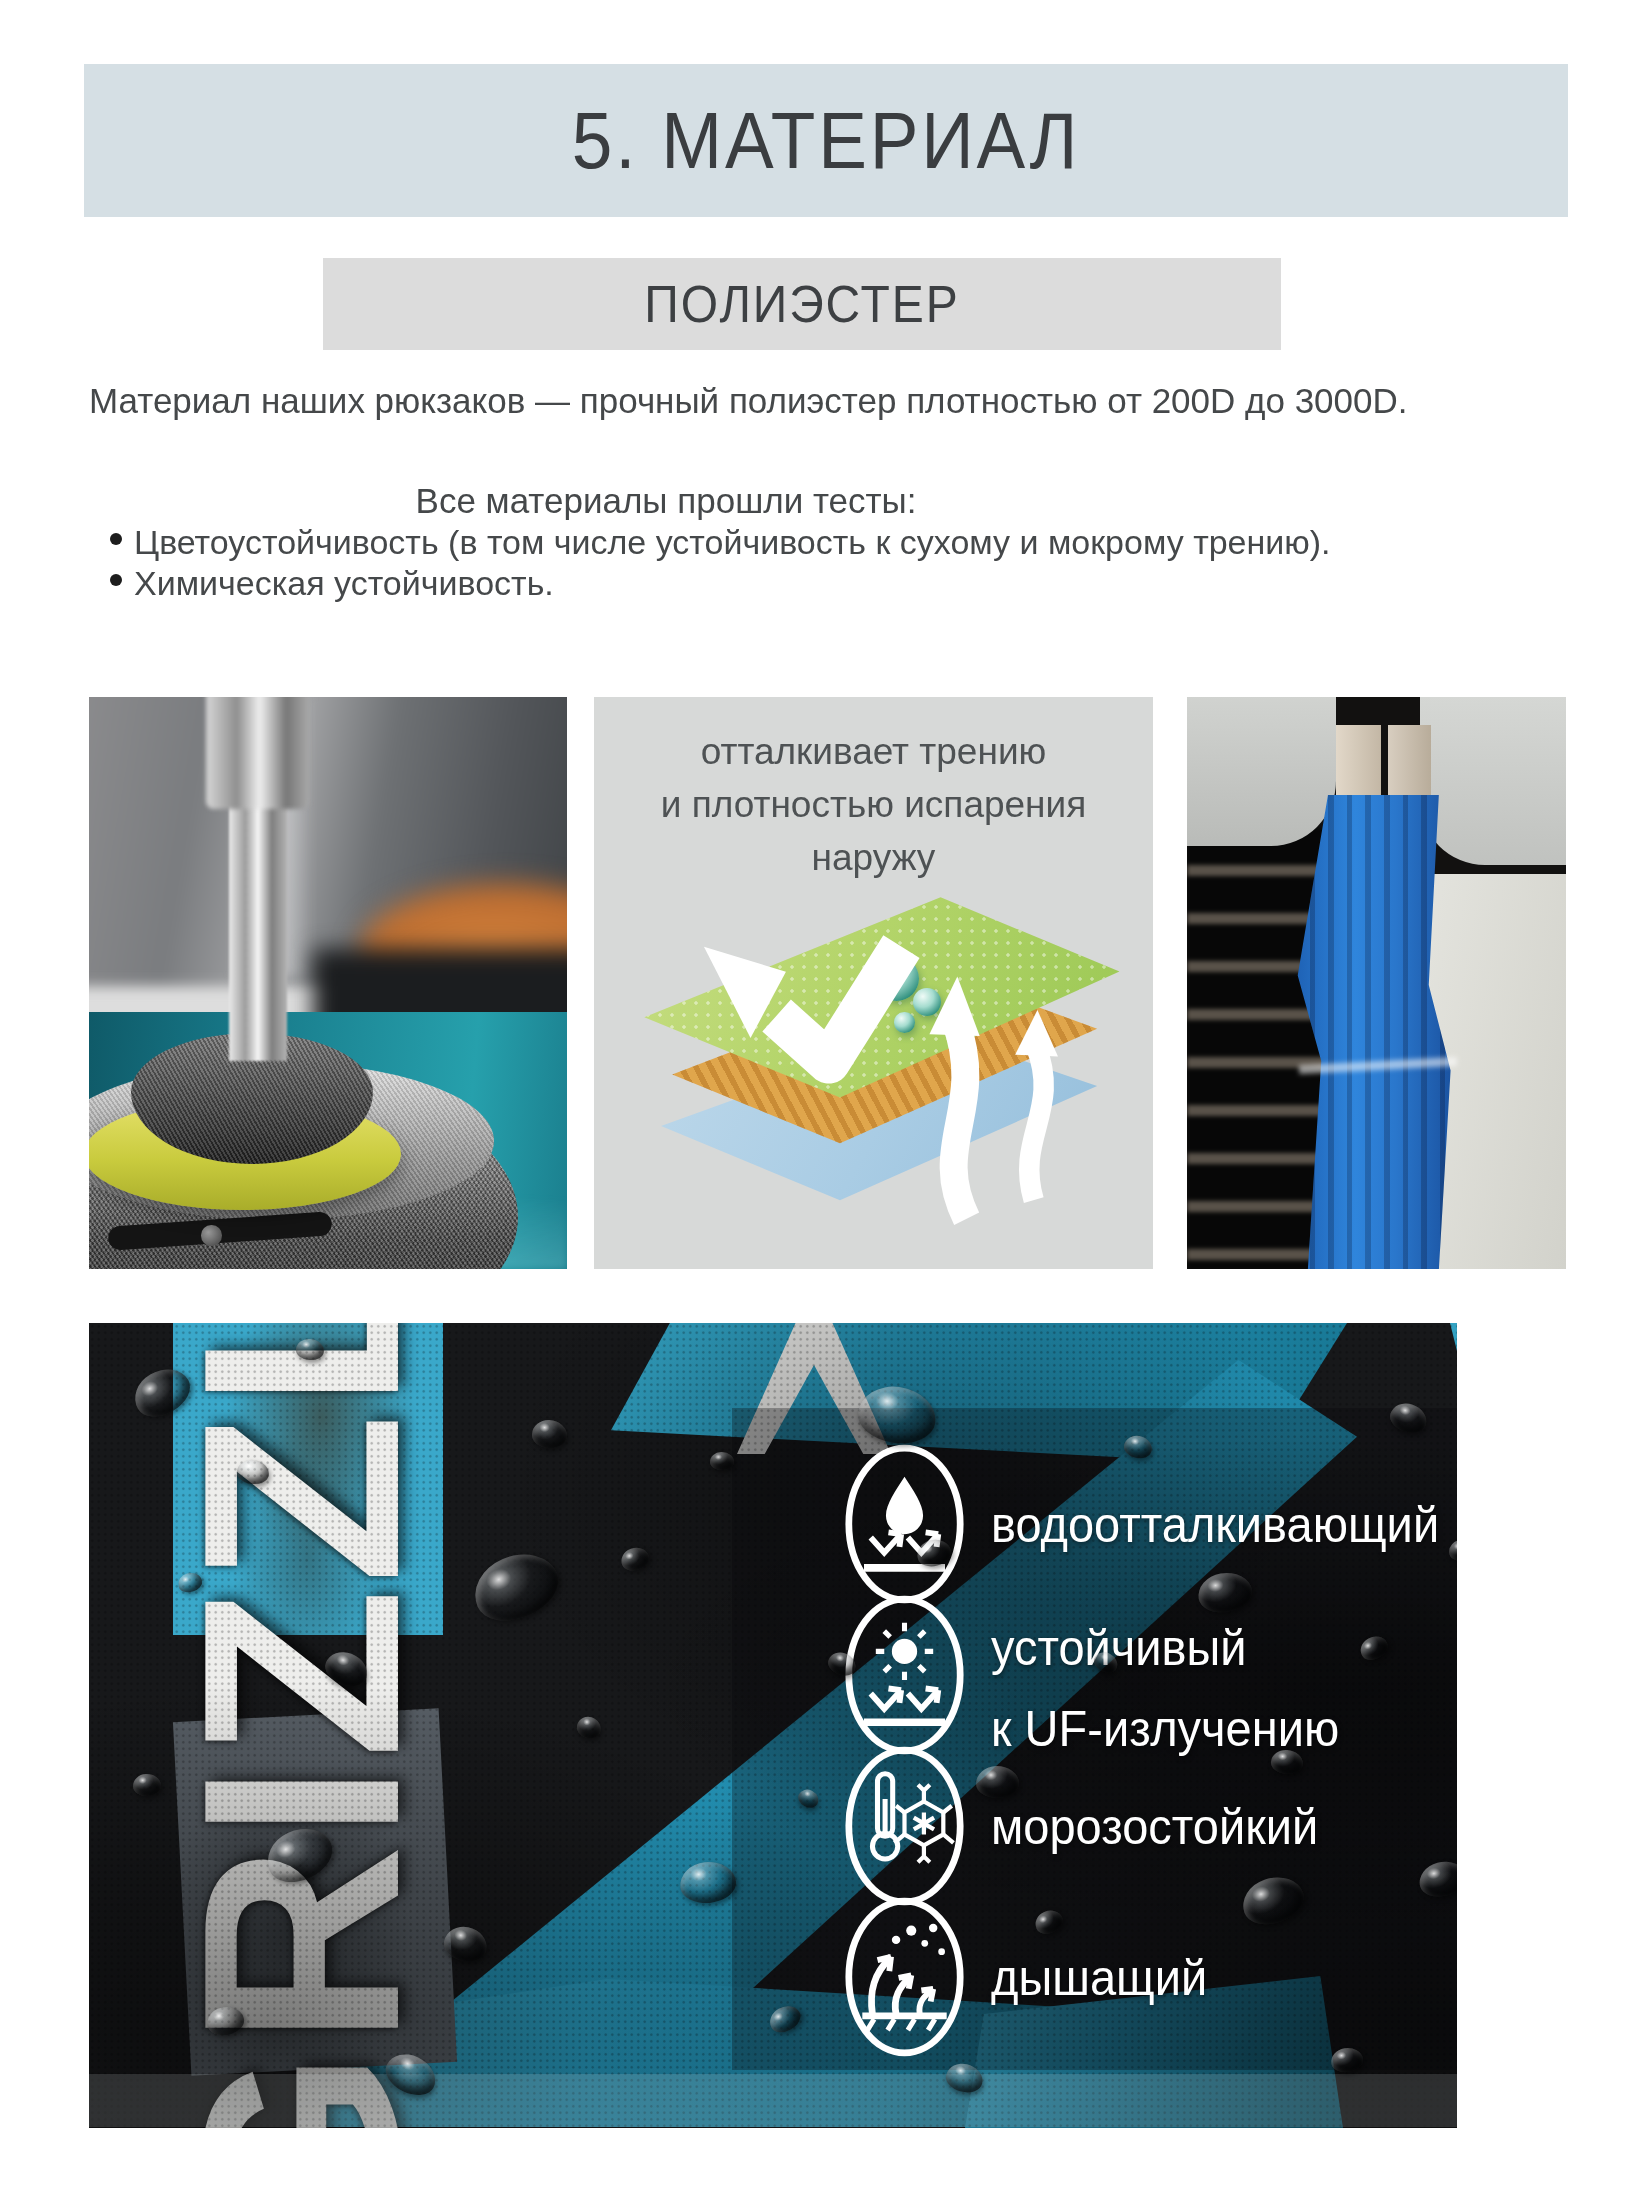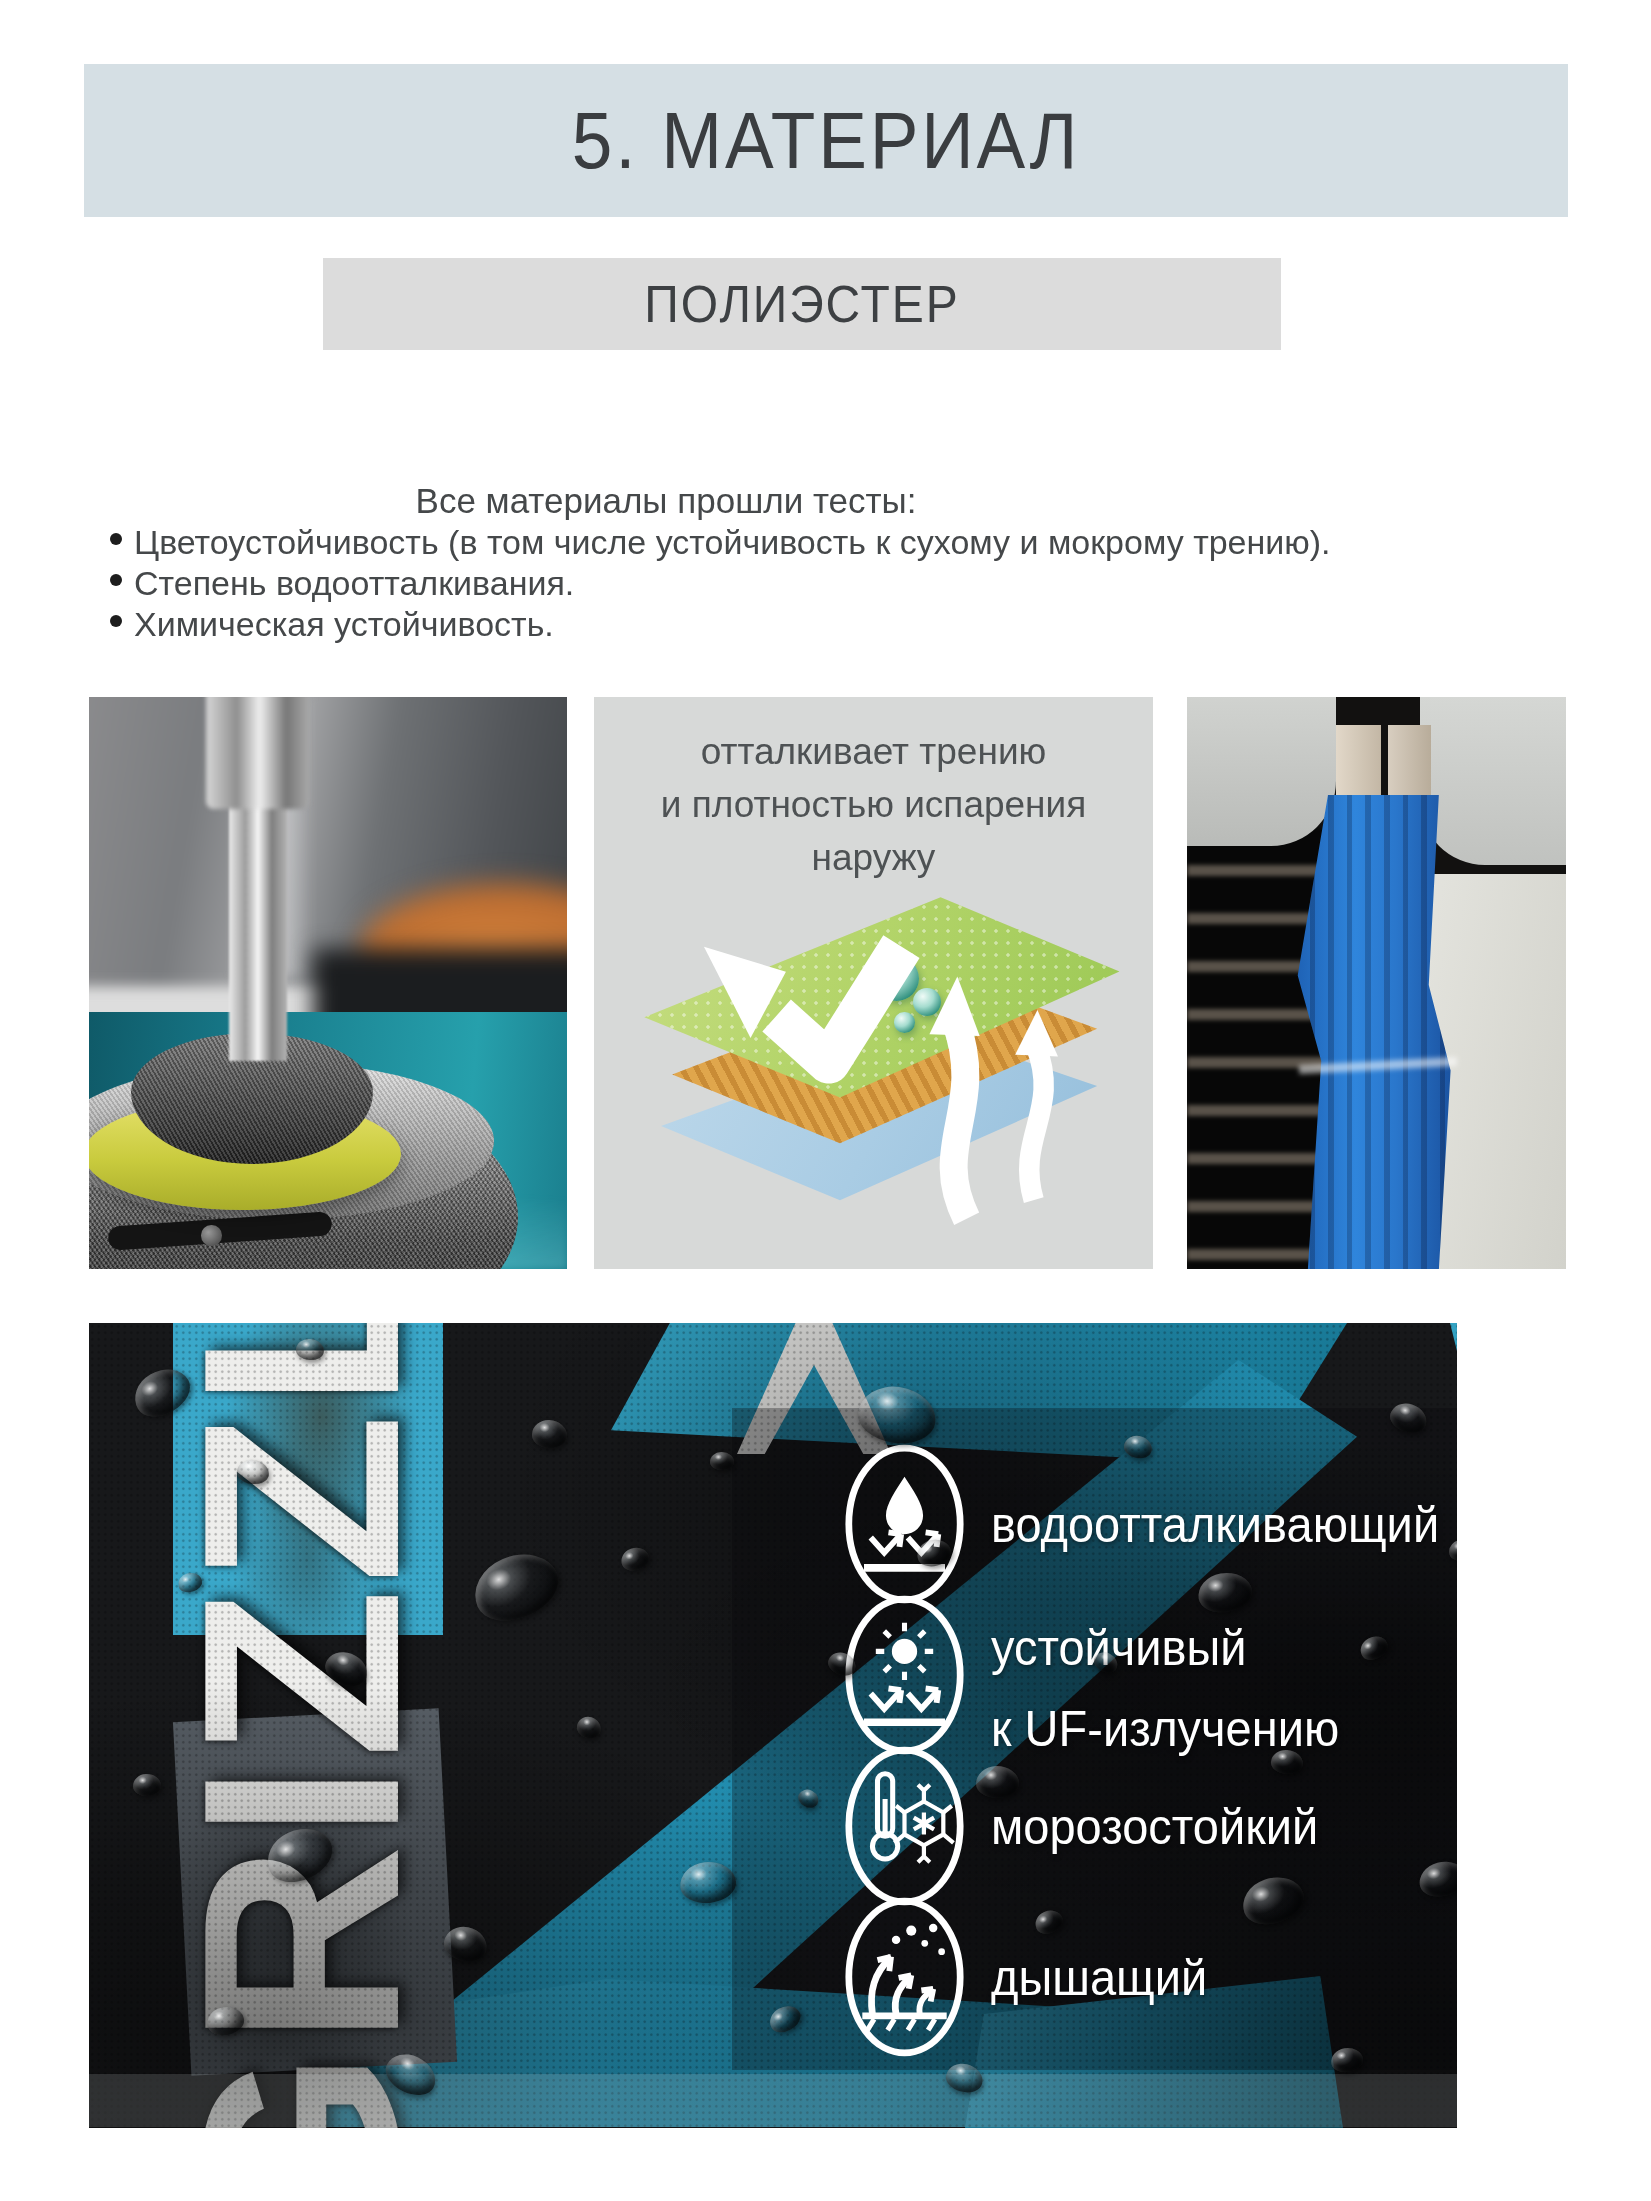--- a/index.html
+++ b/index.html
@@ -151,25 +151,25 @@
 <body>
 
 <div class="abs band-title">
   <h1>5. МАТЕРИАЛ</h1>
 </div>
 <div class="abs band-sub">
   <h2>ПОЛИЭСТЕР</h2>
 </div>
 
 <div class="abs intro">
+  <div>Материал наших рюкзаков — прочный полиэстер плотностью от 200D до 3000D.</div>
 </div>
 <div class="abs tests-head">Все материалы прошли тесты:</div>
 <ul class="abs tests">
   <li><span class="dot"></span><span>Цветоустойчивость (в том числе устойчивость к сухому и мокрому трению).</span></li>
-  <li><span class="dot"></span><span>Степень водоотталкивания.</span></li>
   <li><span class="dot"></span><span>Химическая устойчивость.</span></li>
 </ul>
 
 <div id="fig1" class="abs fig">
   <div class="abs p1-top"></div>
   <div class="abs p1-streak"></div>
   <div class="abs p1-orange"></div>
   <div class="abs p1-darkband"></div>
   <div class="abs p1-teal"></div>
   <div class="abs p1-teal-light"></div>

